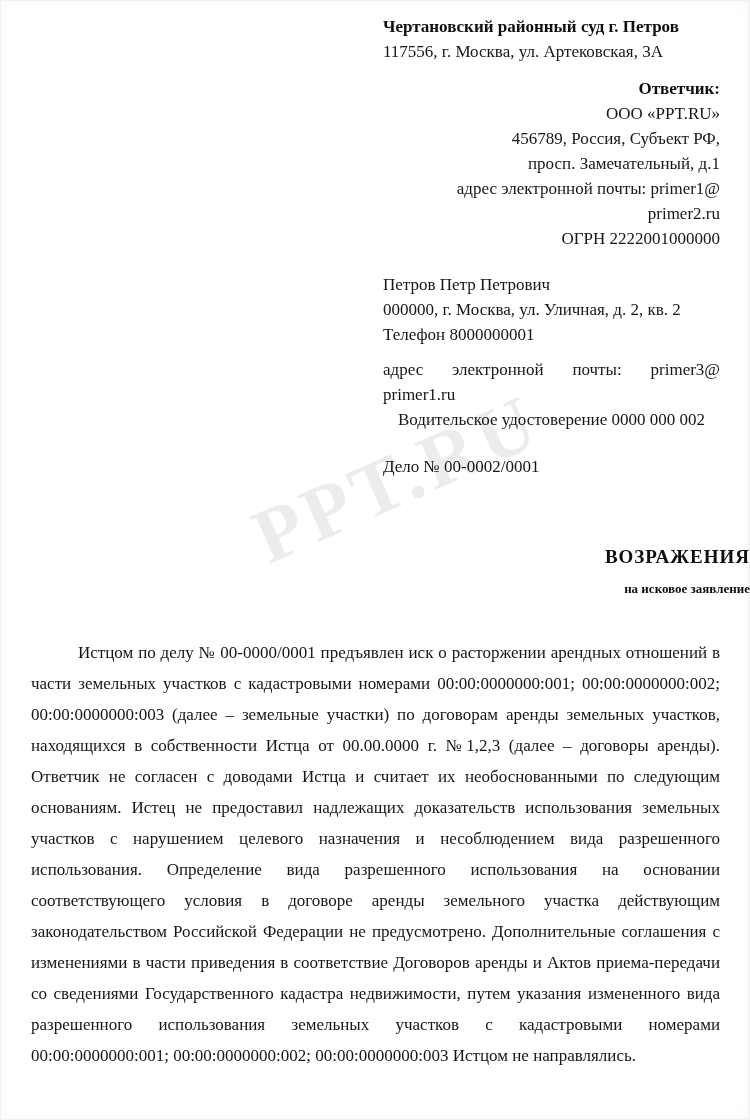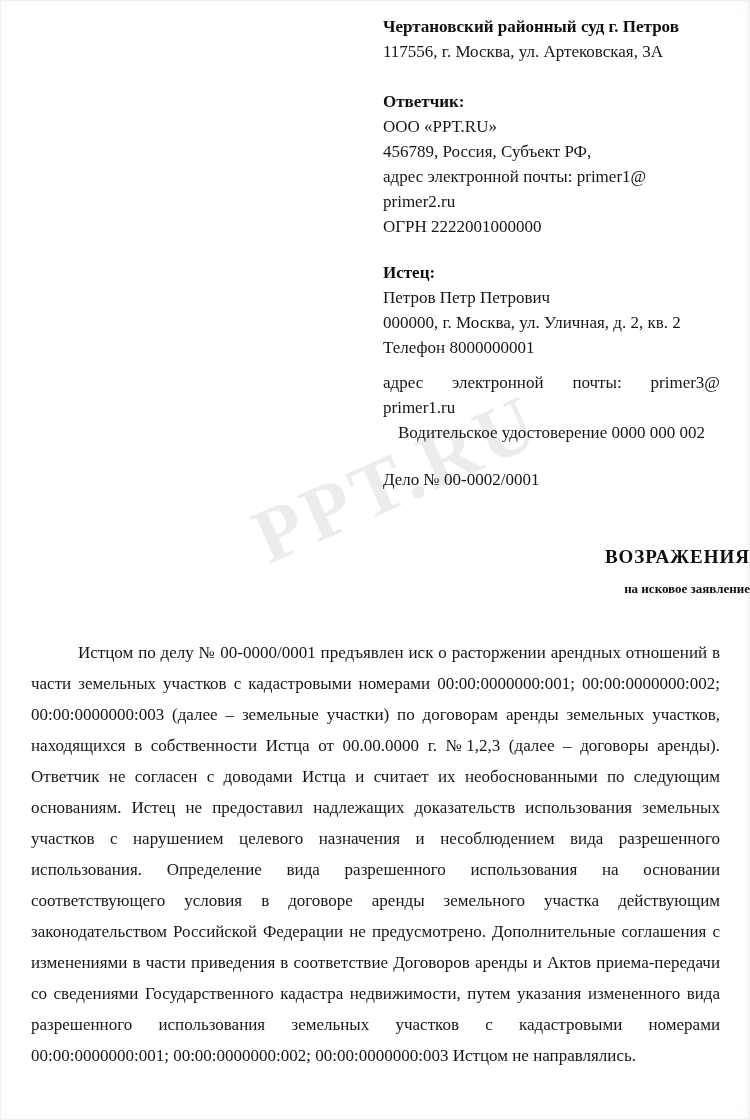--- a/index.html
+++ b/index.html
@@ -35,21 +35,21 @@
     left: 383px;
     top: 14px;
     width: 337px;
     font-size: 17px;
     line-height: 25px;
     z-index: 1;
   }
   .hline { min-height: 25px; }
   .bold { font-weight: bold; color: #0e0e0e; }
   .justify-last { text-align: justify; text-align-last: justify; }
-  .b2 { margin-top: 25px; }
+  .b2 { margin-top: 12px; text-align: right; }
   .b3 { margin-top: 21px; }
   .b4 { margin-top: 10px; }
   .b5 { margin-top: 0; text-align: center; }
   .b6 { margin-top: 22px; }
   .title-wrap {
     position: absolute;
     top: 546px;
     left: 0;
     width: 750px;
     text-align: right;
@@ -90,27 +90,27 @@
 
     <div class="block">
       <div class="hline bold">Чертановский районный суд г. Петров</div>
       <div class="hline">117556, г. Москва, ул. Артековская, 3А</div>
     </div>
 
     <div class="block b2">
       <div class="hline bold">Ответчик:</div>
       <div class="hline">ООО «PPT.RU»</div>
       <div class="hline">456789, Россия, Субъект РФ,</div>
+      <div class="hline">просп. Замечательный, д.1</div>
       <div class="hline">адрес электронной почты: primer1@</div>
       <div class="hline">primer2.ru</div>
       <div class="hline">ОГРН 2222001000000</div>
     </div>
 
     <div class="block b3">
-      <div class="hline bold">Истец:</div>
       <div class="hline">Петров Петр Петрович</div>
       <div class="hline">000000, г. Москва, ул. Уличная, д. 2, кв. 2</div>
       <div class="hline">Телефон 8000000001</div>
     </div>
 
     <div class="block b4">
       <div class="hline justify-last">адрес электронной почты: primer3@</div>
       <div class="hline">primer1.ru</div>
     </div>
 

